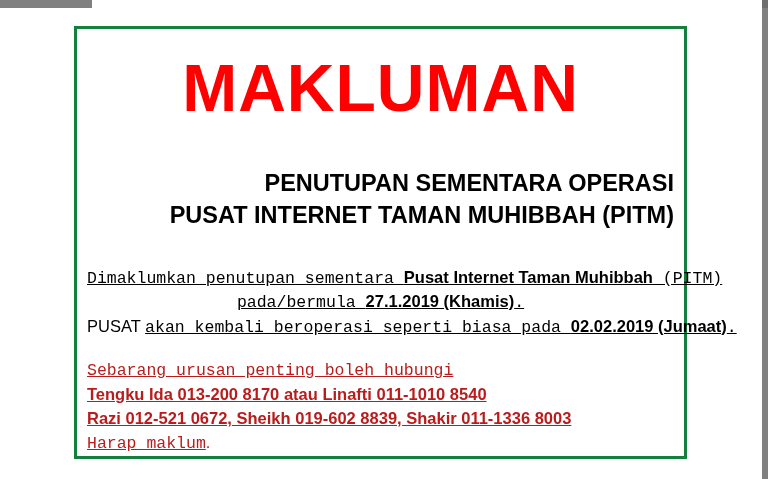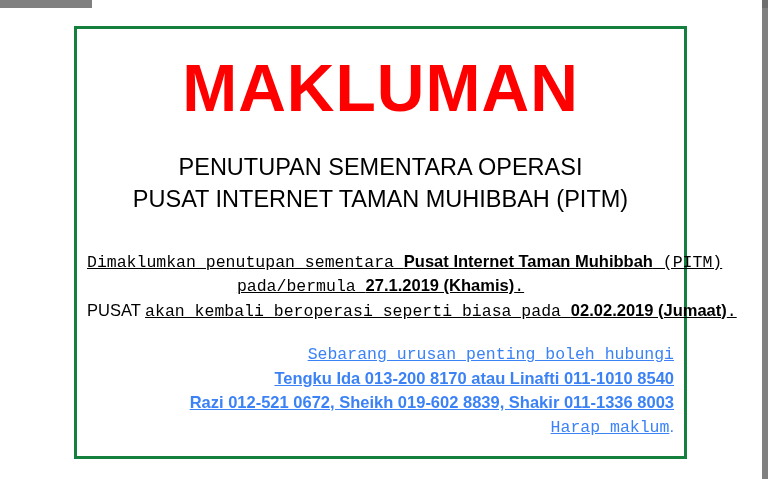--- a/index.html
+++ b/index.html
@@ -66,45 +66,45 @@
     font-weight: bold;
     font-size: 66px;
     line-height: 1.0;
     letter-spacing: 1px;
     margin-top: 26px;
     margin-bottom: 0;
     text-align: center;
   }
   .subhead {
     color: #000000;
-    font-weight: normal;
+    font-weight: bold;
     font-size: 23.5px;
     line-height: 1.38;
-    margin-top: 30px;
-    text-align: center;
+    margin-top: 46px;
+    text-align: right;
   }
   .subhead div {
     white-space: nowrap;
   }
   .body-block {
     margin-top: 34px;
     font-size: 16.5px;
     color: #000000;
     line-height: 1.42;
     text-align: center;
   }
   .body-block .line {
     white-space: nowrap;
   }
   .contact-block {
     margin-top: 20px;
     font-size: 16.5px;
-    color: #3b82f6;
+    color: #b91c1c;
     line-height: 1.45;
-    text-align: right;
+    text-align: left;
   }
   .contact-block .line {
     white-space: nowrap;
   }
   .u { text-decoration: underline; font-family: Liberation Mono, monospace; }
   .ub { font-weight: bold; text-decoration: underline; }
   .seg { white-space: pre; }
 </style>
 </head>
 <body>

